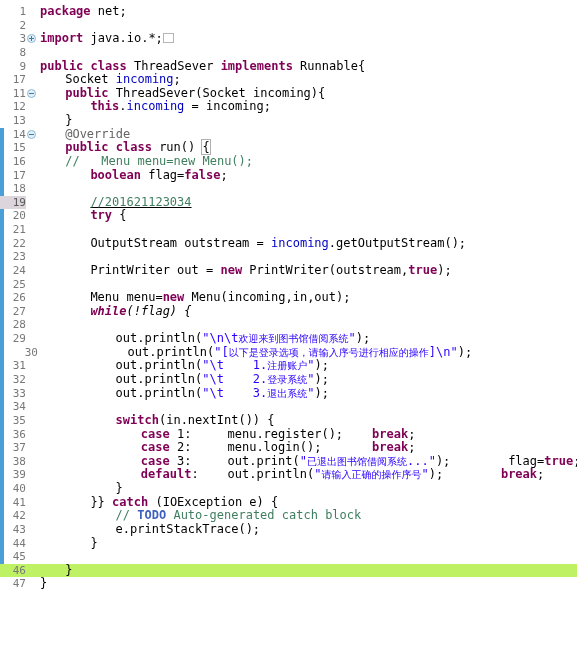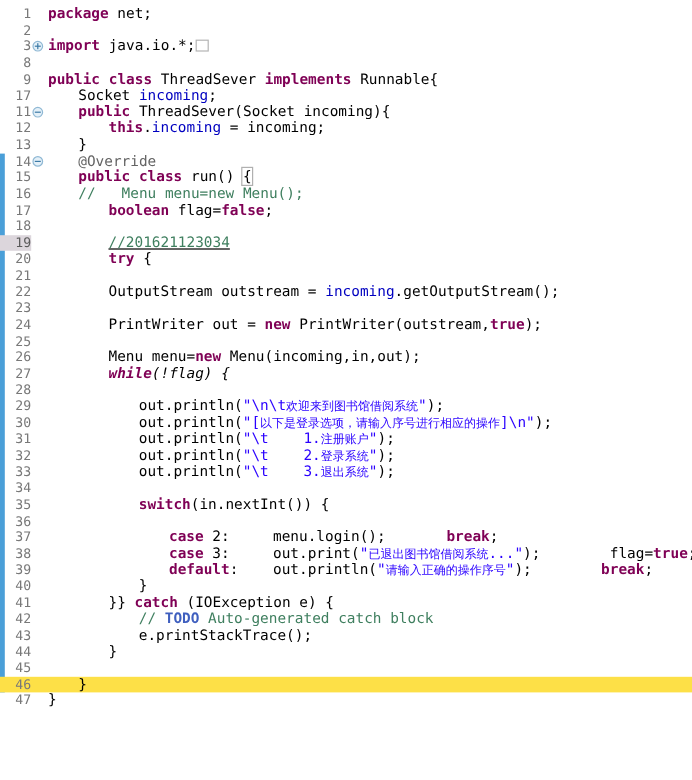--- a/index.html
+++ b/index.html
@@ -14,21 +14,21 @@
   
   #changebar{
     position:absolute;left:0;top:0;width:4px;
     background:#4a9fd8;
   }
 
   .row{
     position:relative;height:13.6px;line-height:13.6px;
     white-space:pre;
   }
-  .row.current{background:#fde047;}
+  .row.current{background:#bef264;}
 
   .gutter{
     position:absolute;left:0;top:0;width:26px;height:13.6px;
     text-align:right;color:#787878;font-size:11px;
     font-family:"DejaVu Sans Mono","Liberation Mono",monospace;
   }
   .gutter.mark{background:#dcd6dc;color:#5a5a5a;}
 
   .fold{
     position:absolute;left:27px;top:2px;width:9px;height:9px;
@@ -93,27 +93,27 @@
       <div class="row" style="top: 209.45px; position: absolute; left: 0px; right: 0px;"><div class="gutter">20</div><div class="code" style="left: 90.4px;"><span class="kw">try</span><span class="pl"> {</span></div></div>
       <div class="row" style="top: 223.08px; position: absolute; left: 0px; right: 0px;"><div class="gutter">21</div></div>
       <div class="row" style="top: 236.71px; position: absolute; left: 0px; right: 0px;"><div class="gutter">22</div><div class="code" style="left: 90.4px;"><span class="pl">OutputStream outstream = </span><span class="fld">incoming</span><span class="pl">.getOutputStream();</span></div></div>
       <div class="row" style="top: 250.34px; position: absolute; left: 0px; right: 0px;"><div class="gutter">23</div></div>
       <div class="row" style="top: 263.97px; position: absolute; left: 0px; right: 0px;"><div class="gutter">24</div><div class="code" style="left: 90.4px;"><span class="pl">PrintWriter out = </span><span class="kw">new</span><span class="pl"> PrintWriter(outstream,</span><span class="kw">true</span><span class="pl">);</span></div></div>
       <div class="row" style="top: 277.6px; position: absolute; left: 0px; right: 0px;"><div class="gutter">25</div><div class="code" style="left: 40px;"></div></div>
       <div class="row" style="top: 291.23px; position: absolute; left: 0px; right: 0px;"><div class="gutter">26</div><div class="code" style="left: 90.4px;"><span class="pl">Menu menu=</span><span class="kw">new</span><span class="pl"> Menu(incoming,in,out);</span></div></div>
       <div class="row" style="top: 304.86px; position: absolute; left: 0px; right: 0px;"><div class="gutter">27</div><div class="code" style="left: 90.4px; font-style: italic;"><span class="kw">while</span><span class="pl">(!flag) {</span></div></div>
       <div class="row" style="top: 318.49px; position: absolute; left: 0px; right: 0px;"><div class="gutter">28</div><div class="code" style="left: 40px;"></div></div>
       <div class="row" style="top: 332.12px; position: absolute; left: 0px; right: 0px;"><div class="gutter">29</div><div class="code" style="left: 115.6px;"><span class="pl">out.println(</span><span class="str">"\n\t</span><span class="str cn">欢迎来到图书馆借阅系统</span><span class="str">"</span><span class="pl">);</span></div></div>
-      <div class="row" style="top: 345.75px; position: absolute; left: 0px; right: 0px; padding-left: 12px;"><div class="gutter">30</div><div class="code" style="left: 115.6px;"><span class="pl">out.println(</span><span class="str">"[</span><span class="str cn">以下是登录选项，请输入序号进行相应的操作</span><span class="str">]\n"</span><span class="pl">);</span></div></div>
+      <div class="row" style="top: 345.75px; position: absolute; left: 12px; right: 0px; padding-left: 12px;"><div class="gutter">30</div><div class="code" style="left: 115.6px;"><span class="pl">out.println(</span><span class="str">"[</span><span class="str cn">以下是登录选项，请输入序号进行相应的操作</span><span class="str">]\n"</span><span class="pl">);</span></div></div>
       <div class="row" style="top: 359.38px; position: absolute; left: 0px; right: 0px;"><div class="gutter">31</div><div class="code" style="left: 115.6px;"><span class="pl">out.println(</span><span class="str">"\t    1.</span><span class="str cn">注册账户</span><span class="str">"</span><span class="pl">);</span></div></div>
       <div class="row" style="top: 373.01px; position: absolute; left: 0px; right: 0px;"><div class="gutter">32</div><div class="code" style="left: 115.6px;"><span class="pl">out.println(</span><span class="str">"\t    2.</span><span class="str cn">登录系统</span><span class="str">"</span><span class="pl">);</span></div></div>
       <div class="row" style="top: 386.64px; position: absolute; left: 0px; right: 0px;"><div class="gutter">33</div><div class="code" style="left: 115.6px;"><span class="pl">out.println(</span><span class="str">"\t    3.</span><span class="str cn">退出系统</span><span class="str">"</span><span class="pl">);</span></div></div>
       <div class="row" style="top: 400.27px; position: absolute; left: 0px; right: 0px;"><div class="gutter">34</div><div class="code" style="left: 40px;"></div></div>
       <div class="row" style="top: 413.9px; position: absolute; left: 0px; right: 0px;"><div class="gutter">35</div><div class="code" style="left: 115.6px;"><span class="kw">switch</span><span class="pl">(in.nextInt()) {</span></div></div>
-      <div class="row" style="top: 427.53px; position: absolute; left: 0px; right: 0px;"><div class="gutter">36</div></div>
+      <div class="row" style="top: 427.53px; position: absolute; left: 0px; right: 0px;"><div class="gutter">36</div><div class="code" style="left: 140.8px;"><span class="kw">case</span><span class="pl"> 1:     menu.register();    </span><span class="kw">break</span><span class="pl">;</span></div></div>
       <div class="row" style="top: 441.16px; position: absolute; left: 0px; right: 0px;"><div class="gutter">37</div><div class="code" style="left: 140.8px;"><span class="kw">case</span><span class="pl"> 2:     menu.login();       </span><span class="kw">break</span><span class="pl">;</span></div></div>
       <div class="row" style="top: 454.79px; position: absolute; left: 0px; right: 0px;"><div class="gutter">38</div><div class="code" style="left: 140.8px;"><span class="kw">case</span><span class="pl"> 3:     out.print(</span><span class="str">"</span><span class="str cn">已退出图书馆借阅系统</span><span class="str">..."</span><span class="pl">);        flag=</span><span class="kw">true</span><span class="pl">;</span></div></div>
       <div class="row" style="top: 468.42px; position: absolute; left: 0px; right: 0px;"><div class="gutter">39</div><div class="code" style="left: 140.8px;"><span class="kw">default</span><span class="pl">:    out.println(</span><span class="str">"</span><span class="str cn">请输入正确的操作序号</span><span class="str">"</span><span class="pl">);        </span><span class="kw">break</span><span class="pl">;</span></div></div>
       <div class="row" style="top: 482.05px; position: absolute; left: 0px; right: 0px;"><div class="gutter">40</div><div class="code" style="left: 115.6px;"><span class="pl">}</span></div></div>
       <div class="row" style="top: 495.68px; position: absolute; left: 0px; right: 0px;"><div class="gutter">41</div><div class="code" style="left: 90.4px;"><span class="pl">}} </span><span class="kw">catch</span><span class="pl"> (IOException e) {</span></div></div>
       <div class="row" style="top: 509.31px; position: absolute; left: 0px; right: 0px;"><div class="gutter">42</div><div class="code" style="left: 115.6px;"><span class="cmt">// </span><span class="todo">TODO</span><span class="cmt"> Auto-generated catch block</span></div></div>
       <div class="row" style="top: 522.94px; position: absolute; left: 0px; right: 0px;"><div class="gutter">43</div><div class="code" style="left: 115.6px;"><span class="pl">e.printStackTrace();</span></div></div>
       <div class="row" style="top: 536.57px; position: absolute; left: 0px; right: 0px;"><div class="gutter">44</div><div class="code" style="left: 90.4px;"><span class="pl">}</span></div></div>
       <div class="row" style="top: 550.2px; position: absolute; left: 0px; right: 0px;"><div class="gutter">45</div><div class="code" style="left: 40px;"></div></div>
       <div class="row current" style="top: 563.83px; position: absolute; left: 0px; right: 0px;"><div class="gutter">46</div><div class="code" style="left: 65.2px;"><span class="pl">}</span></div></div>

